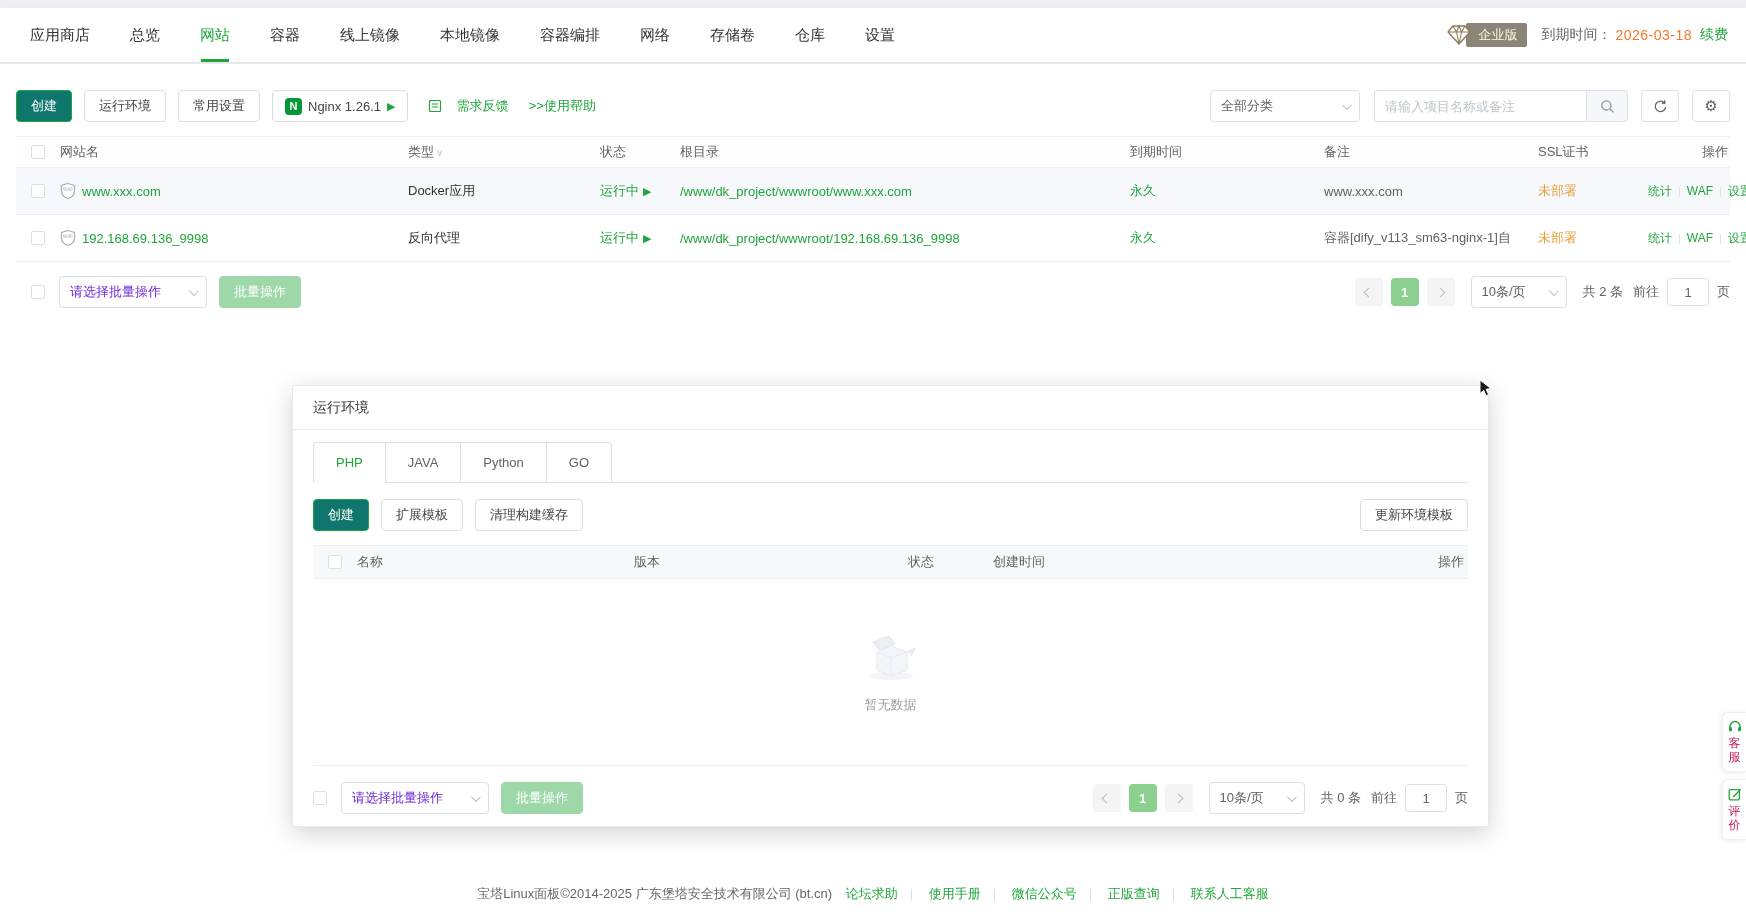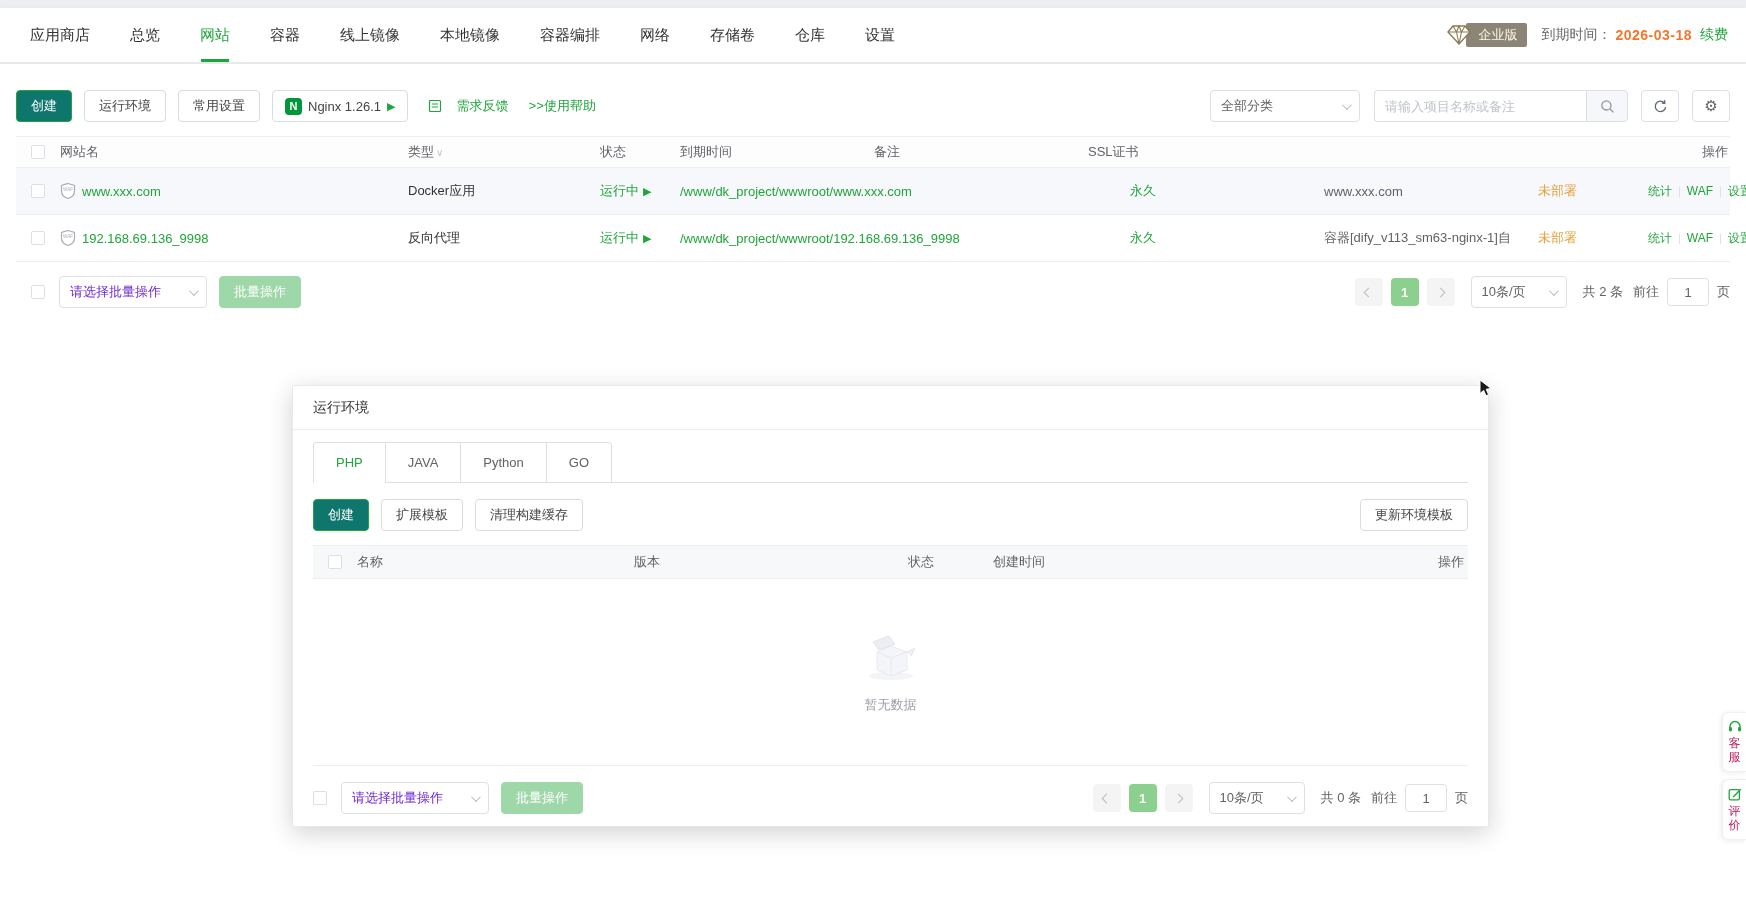--- a/index.html
+++ b/index.html
@@ -12,21 +12,21 @@
             border-bottom:1px solid #e6e8eb; box-shadow:0 1px 4px rgba(0,0,0,.04);
             display:flex; align-items:center; padding:0 18px 0 30px; }
   .nav { display:flex; align-items:center; gap:40px; height:100%; }
   .nav-item { position:relative; font-size:15px; color:#333; height:100%; display:flex; align-items:center; cursor:pointer; white-space:nowrap; }
   .nav-item.active { color:#20a53a; }
   .nav-item.active:after { content:""; position:absolute; left:50%; transform:translateX(-50%); bottom:0; width:28px; height:3px; background:#20a53a; }
   .license { margin-left:auto; display:flex; align-items:center; font-size:14px; }
   .diamond-wrap { display:flex; align-items:center; margin-right:-6px; z-index:2; }
   .ent-badge { background:#8b8578; color:#fdf6e3; font-size:13px; padding:3px 10px 3px 12px; border-radius:2px; }
   .expiry-label { color:#666; margin-left:14px; }
-  .expiry-date { color:#f3762b; font-weight:bold; margin-left:4px; letter-spacing:.5px; }
+  .expiry-date { color:#f3762b; font-weight:normal; margin-left:4px; letter-spacing:.5px; }
   .renew { color:#20a53a; margin-left:8px; cursor:pointer; }
 
   
   .page-body { position:absolute; left:0; top:64px; width:100%; height:855px; background:#fff; }
   .content-pad { padding:0 16px; }
 
   
   .toolbar { display:flex; align-items:center; margin-top:26px; height:32px; }
   .btn { height:32px; display:inline-flex; align-items:center; justify-content:center;
          border:1px solid #d8dce3; border-radius:4px; background:#fff; font-size:13px; color:#454545;
@@ -221,20 +221,21 @@
       </div>
 
       <div class="site-table">
         <div class="trow thead">
           <div class="c-check">
               <span class="checkbox"></span>
             </div>
           <div class="c-name">网站名</div>
           <div class="c-type"><span>类型</span><span class="sort-caret">∨</span></div>
           <div class="c-status">状态</div>
+          <div class="c-root">根目录</div>
           <div class="c-expiry">到期时间</div>
           <div class="c-remark">备注</div>
           <div class="c-ssl">SSL证书</div>
           <div class="c-actions">操作</div>
         </div>
 
         <div class="trow tdata striped">
           <div class="c-check">
               <span class="checkbox"></span>
             </div>
@@ -385,20 +386,28 @@
           <span>页</span>
         </div>
       </div>
     </div>
   </div>
 
   <svg class="cursor-arrow" width="16" height="18" viewBox="0 0 16 18">
     <path d="M2 1 L13 9.5 L8.2 10.3 L10.6 15.6 L8 16.8 L5.7 11.4 L2 14.5 Z" fill="#1a1a1a" stroke="#fff" stroke-width="1"></path>
   </svg>
 
+  <div class="footer">
+    <span class="copy">宝塔Linux面板©2014-2025 广东堡塔安全技术有限公司 (bt.cn)</span>
+    <span class="link-green">论坛求助</span><span class="sep">|</span>
+    <span class="link-green">使用手册</span><span class="sep">|</span>
+    <span class="link-green">微信公众号</span><span class="sep">|</span>
+    <span class="link-green">正版查询</span><span class="sep">|</span>
+    <span class="link-green">联系人工客服</span>
+  </div>
 
   <div class="floating">
     <div class="float-btn">
       <svg width="14" height="13" viewBox="0 0 14 13">
           <path d="M2 8 V6.5 a5 5 0 0 1 10 0 V8" fill="none" stroke="#20a53a" stroke-width="1.4"></path>
           <rect x="1" y="7" width="3" height="4.4" rx="1.4" fill="#20a53a"></rect>
           <rect x="10" y="7" width="3" height="4.4" rx="1.4" fill="#20a53a"></rect>
         </svg>
       <span class="float-label">客服</span>
     </div>

